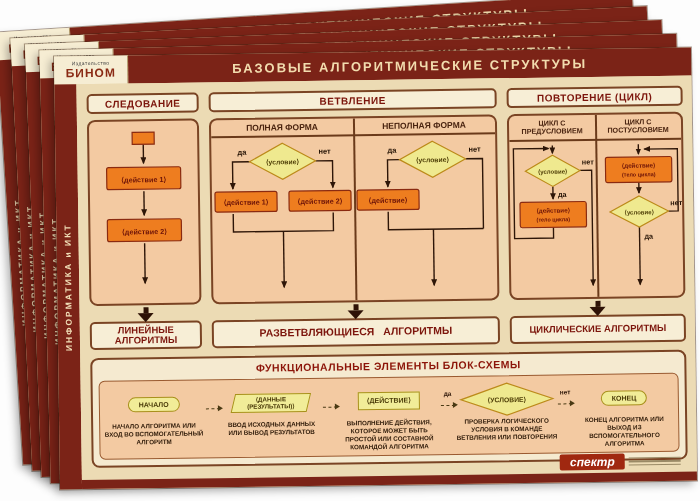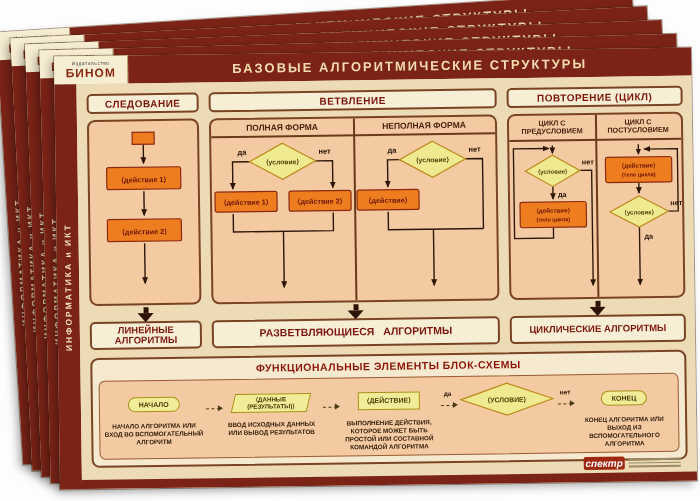--- a/index.html
+++ b/index.html
@@ -125,21 +125,21 @@
   .lg-arrow { width:16px; display:flex; flex-direction:column; align-items:center; padding-top:8px; }
   .lg-arrow-lbl { font-size:6.5px; font-weight:bold; color:#2e1608; height:9px; }
   .dash-arrow { display:block; width:14px; height:0; border-top:1.5px dashed #4a3a14;
     position:relative; margin-top:6px; }
   .dash-arrow::after { content:""; position:absolute; right:-3px; top:-4.5px;
     border-left:5px solid #4a3a14; border-top:3.5px solid transparent; border-bottom:3.5px solid transparent; }
 
   
   #spektr { position:absolute; right:16px; bottom:12px; display:flex; gap:4px; align-items:center; }
   .spektr-box { background:#a02810; color:#fff; font-style:italic; font-weight:bold;
-    font-size:10px; padding:1px 2px; border-radius:2px; }
+    font-size:12px; padding:1px 10px; border-radius:2px; }
   .fineprint i { display:block; width:52px; height:1.5px; background:#9a8a66; margin:2px 0; }
 </style>
 </head>
 <body>
 
 <div class="scene">
 
   <svg width="0" height="0" style="position:absolute" aria-hidden="true">
     <defs>
       <marker id="arw" markerWidth="8" markerHeight="8" refX="6" refY="3" orient="auto" markerUnits="userSpaceOnUse">
@@ -393,20 +393,21 @@
               <i class="dash-arrow"></i>
             </div>
 
           <div class="lg-col">
             <div class="lg-zone">
               <svg viewBox="0 0 96 36" width="96" height="36">
                 <polygon class="dia" points="48,2 94,18 48,34 2,18"></polygon>
                 <text class="tc" x="48" y="21">⟨УСЛОВИЕ⟩</text>
               </svg>
             </div>
+            <div class="lg-desc">ПРОВЕРКА ЛОГИЧЕСКОГО УСЛОВИЯ В КОМАНДЕ ВЕТВЛЕНИЯ ИЛИ ПОВТОРЕНИЯ</div>
           </div>
 
           <div class="lg-arrow">
               <span class="lg-arrow-lbl">нет</span>
               <i class="dash-arrow"></i>
             </div>
 
           <div class="lg-col">
             <div class="lg-zone">
               <div class="sh-term">КОНЕЦ</div>

